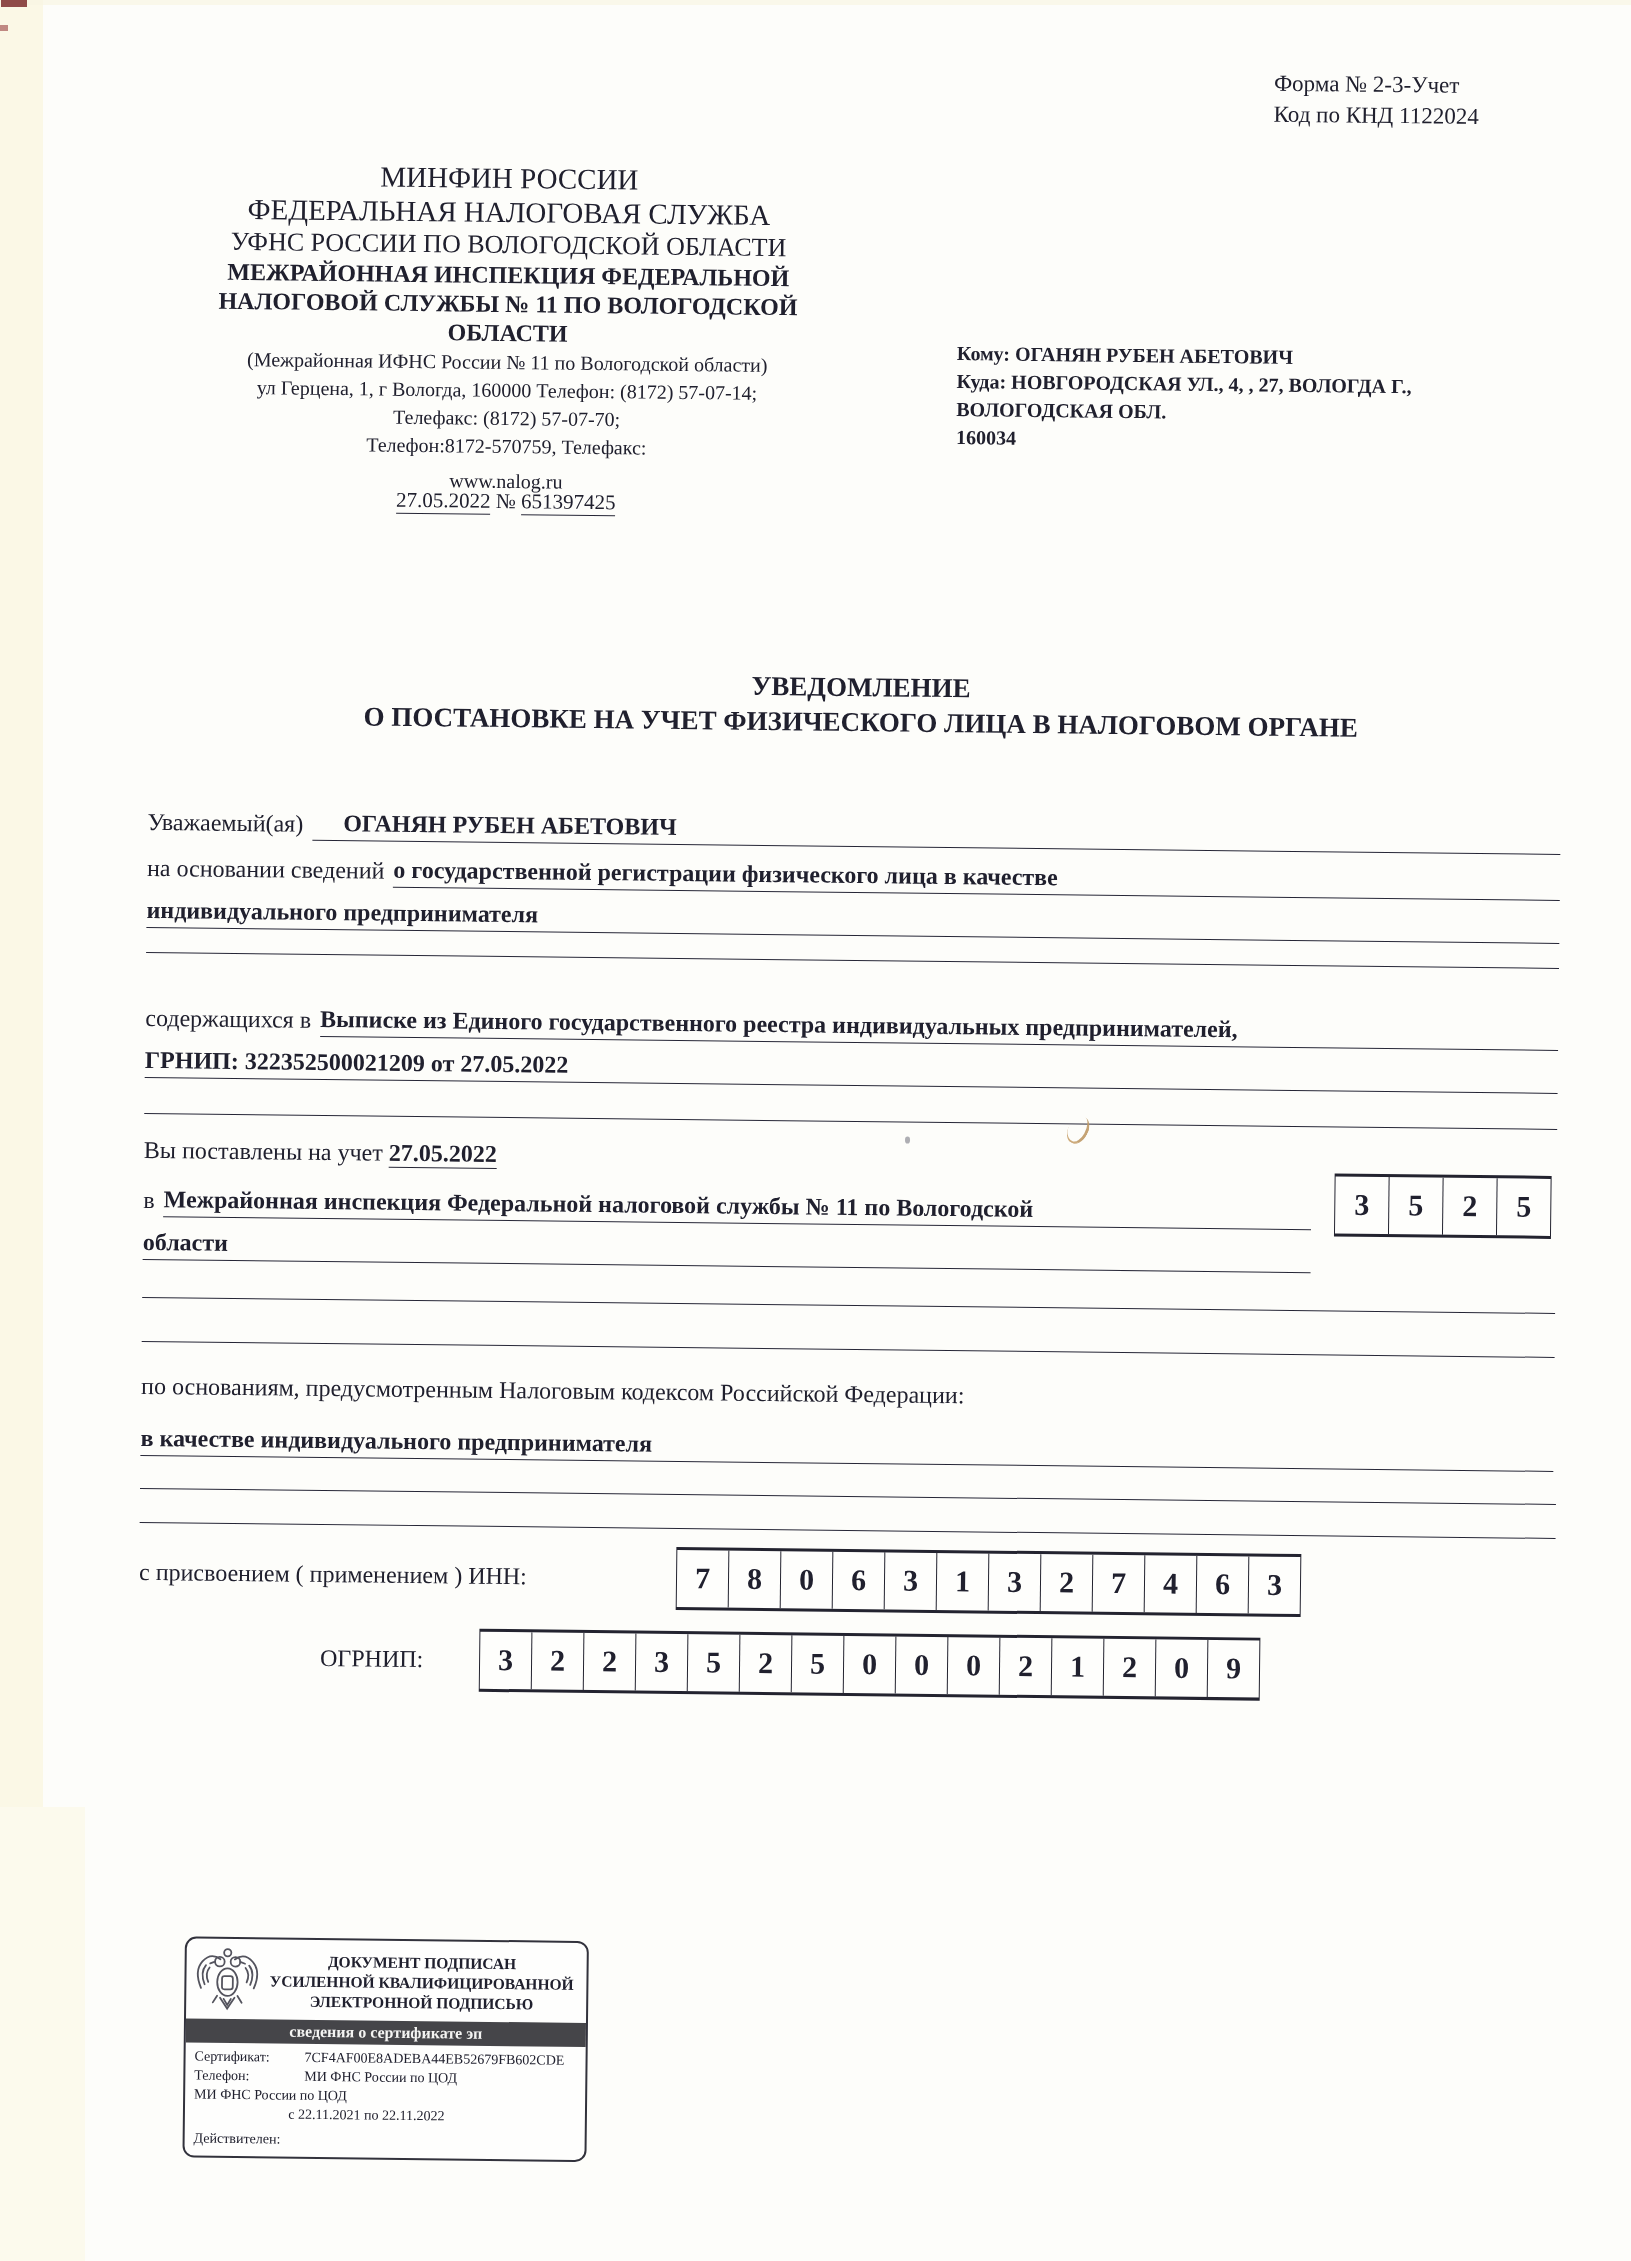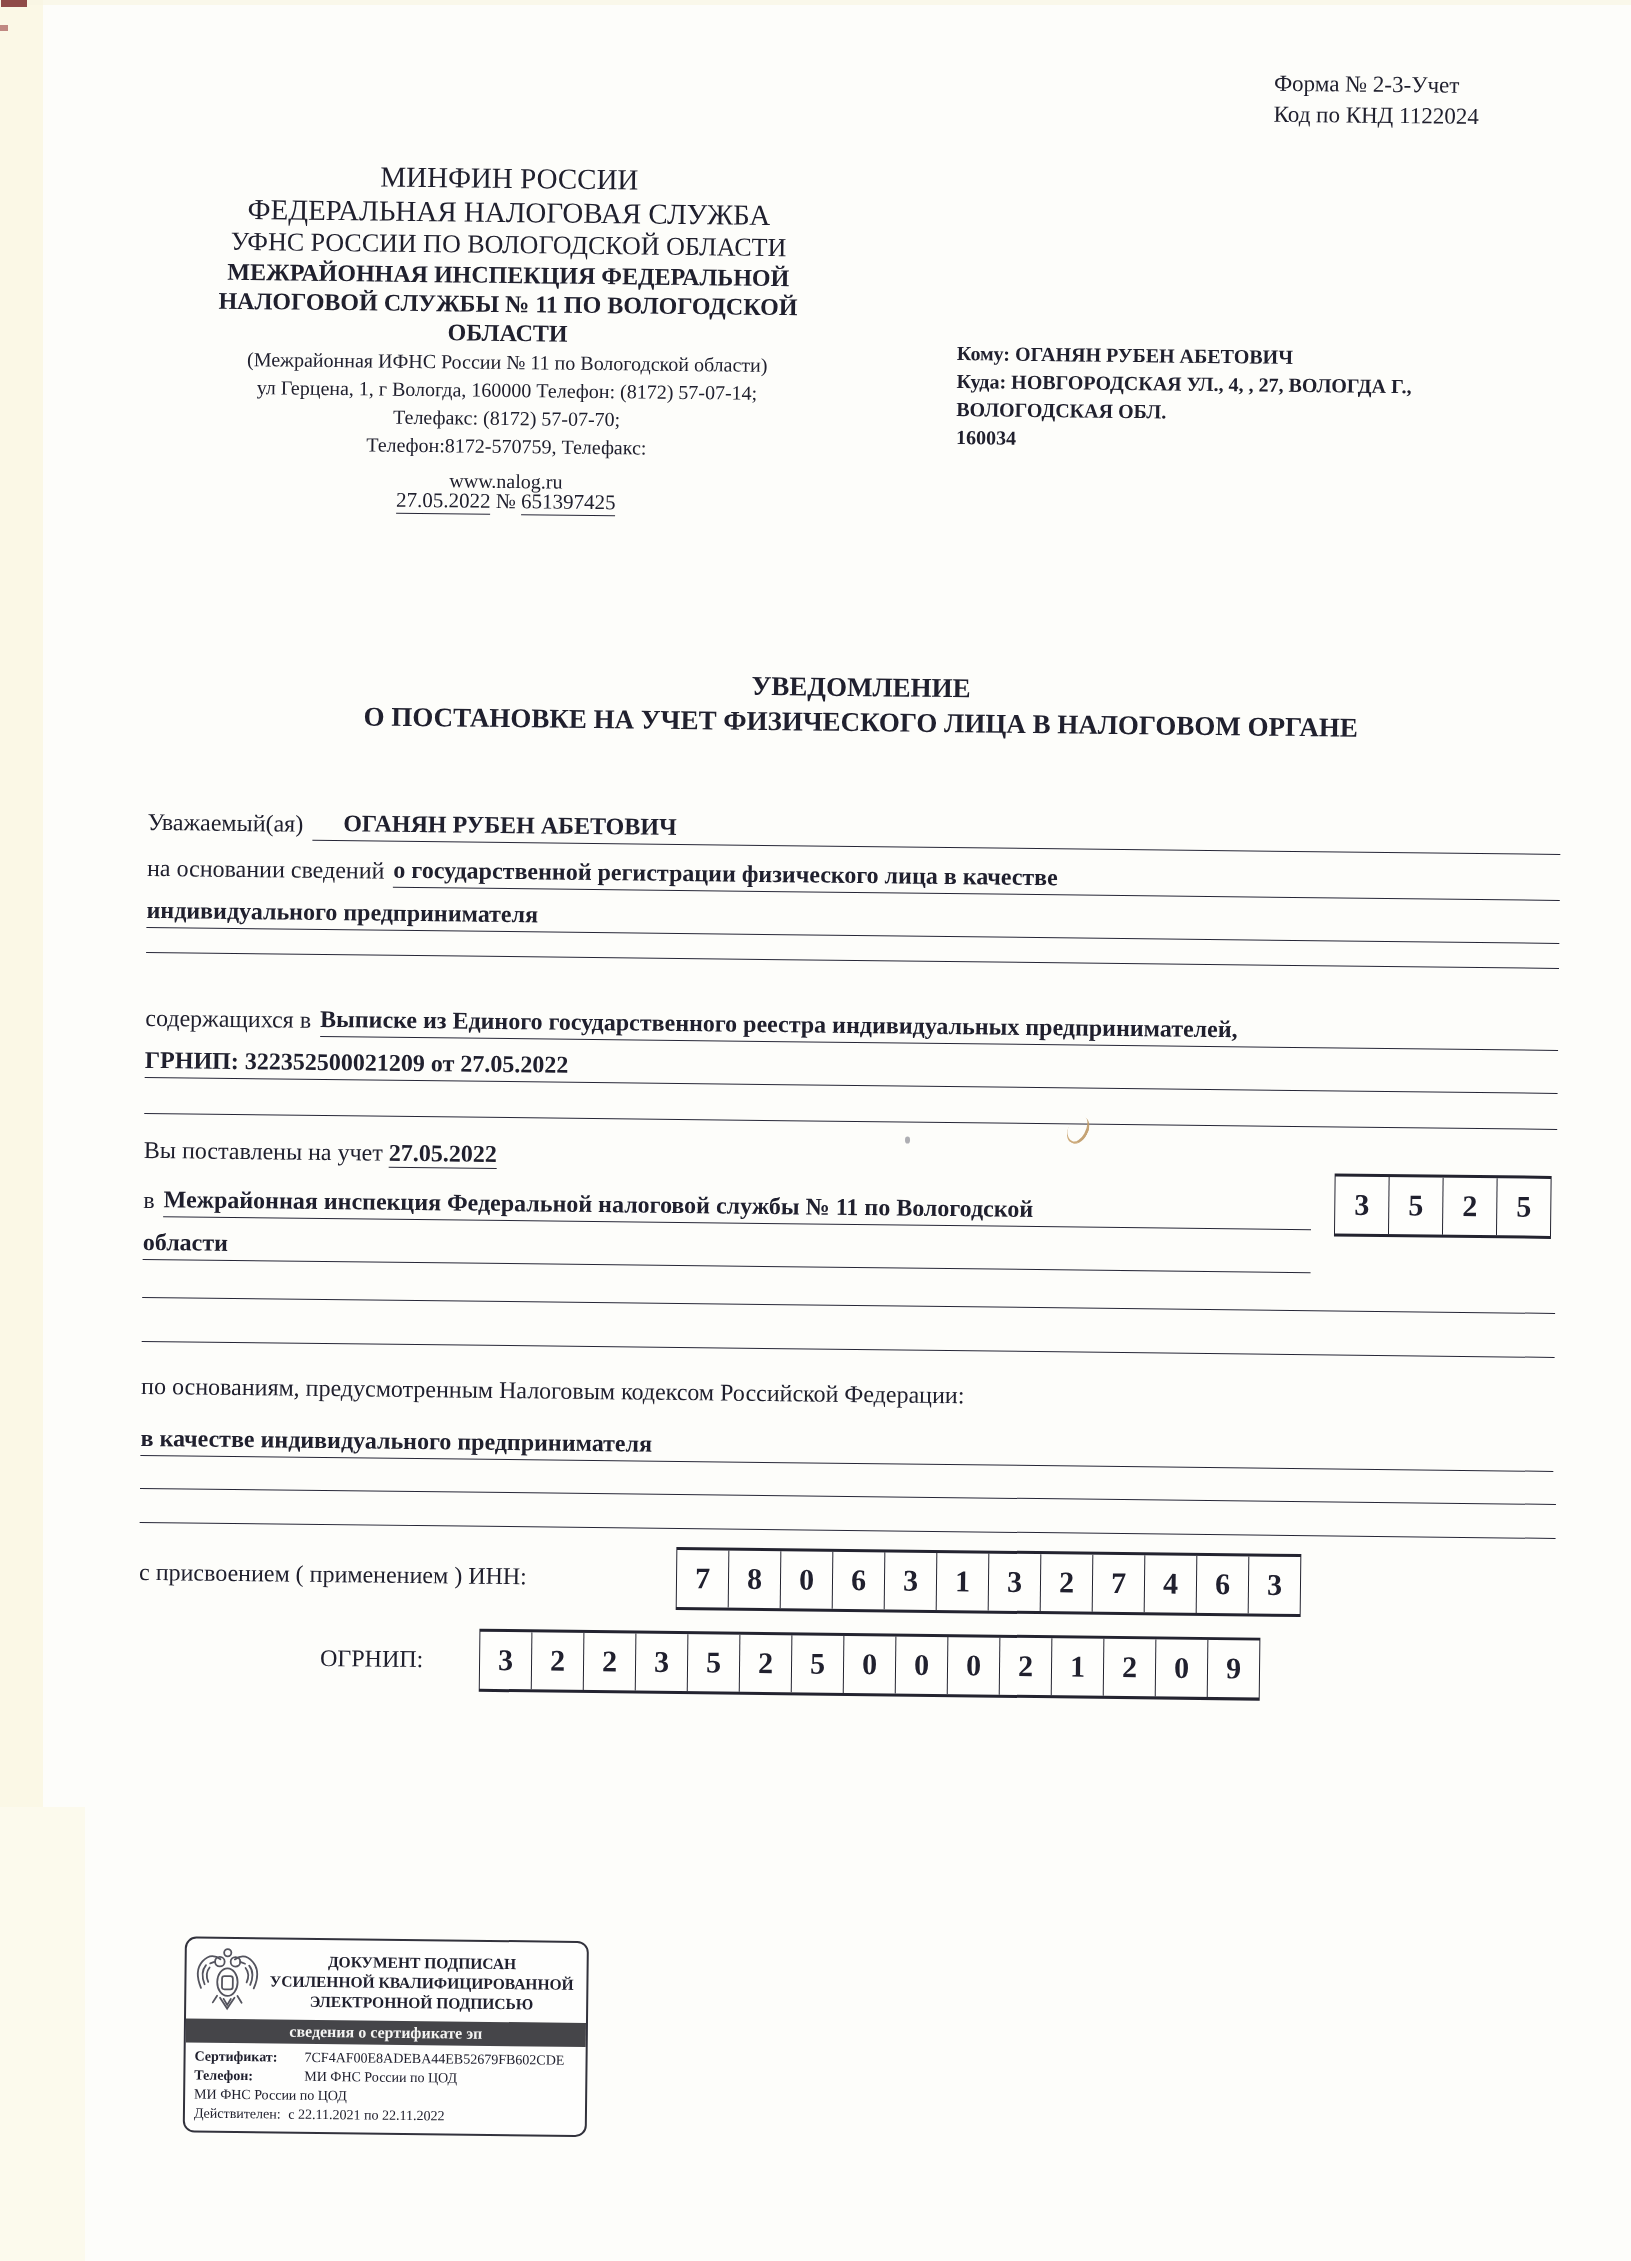--- a/index.html
+++ b/index.html
@@ -57,21 +57,21 @@
   .ogrnip-row .label{font-size:24px;width:341px;text-align:left;padding-left:182px;box-sizing:border-box;}
 
   
   .stamp{position:absolute;left:205px;top:1936px;width:400px;border:2.6px solid #32323c;border-radius:11.6px;background:rgba(255,255,255,.5);}
   .stamp-head{display:flex;align-items:flex-start;}
   .stamp-eagle{width:72px;height:76px;flex:0 0 auto;padding:3.9px 0 0 5.2px;}
   .stamp-titles{flex:1;text-align:center;font-weight:bold;font-size:15.5px;line-height:20px;padding-top:11.6px;padding-right:6.5px;}
   .stamp-band{background:#454549;color:#f4f4f2;font-weight:bold;font-size:16px;text-align:center;padding:3.2px 0;}
   .stamp-details{padding:5.2px 3.9px 7.7px 9px;font-size:14px;line-height:18.7px;}
   .srow{display:flex;}
-  .srow .sl{width:110px;flex:0 0 auto;font-weight:bold;}
+  .srow .sl{width:110px;flex:0 0 auto;}
   .srow .sv{flex:1;}
 
   
   .art{position:absolute;}
   .corner-mark-1{left:1.3px;top:0;width:26px;height:6.5px;background:#7d2d2d;opacity:.85;}
   .corner-mark-2{left:0;top:24.5px;width:7.7px;height:6.5px;background:#9a4040;opacity:.6;}
   .tan-squiggle{left:1079px;top:1105px;width:17px;height:27px;border-right:3.9px solid #bf9a66;border-bottom:2.6px solid #c9a36f;border-radius:60%;transform:rotate(28deg);opacity:.9;}
   .small-dot{left:916px;top:1128px;width:5.2px;height:6.5px;background:#6d6d78;border-radius:50%;opacity:.55;}
 </style>
 </head>
@@ -243,21 +243,21 @@
       <div class="srow">
         <span class="sl">Сертификат:</span>
         <span class="sv">7CF4AF00E8ADEBA44EB52679FB602CDE</span>
       </div>
       <div class="srow">
         <span class="sl">Телефон:</span>
         <span class="sv">МИ ФНС России по ЦОД</span>
       </div>
       <div>МИ ФНС России по ЦОД</div>
       <div class="srow">
-        <span style="padding-right:7.7px;">Действителен:</span>
+        <span style="padding-right:7.7px;margin-top:25px;">Действителен:</span>
         <span>с 22.11.2021 по 22.11.2022</span>
       </div>
     </div>
   </div>
 
   <div class="art tan-squiggle"></div>
   <div class="art small-dot"></div>
 
 </div>
 

